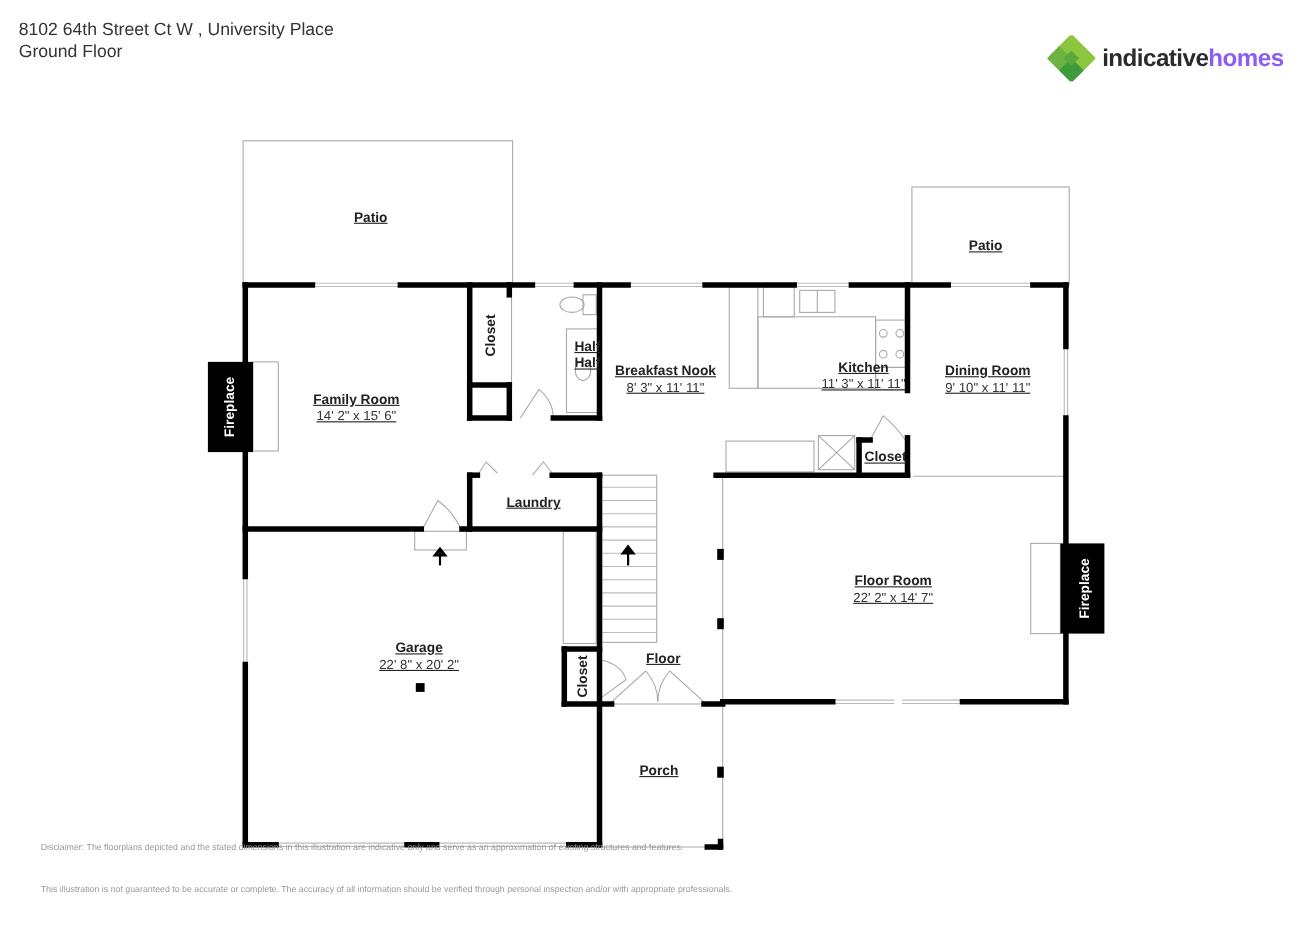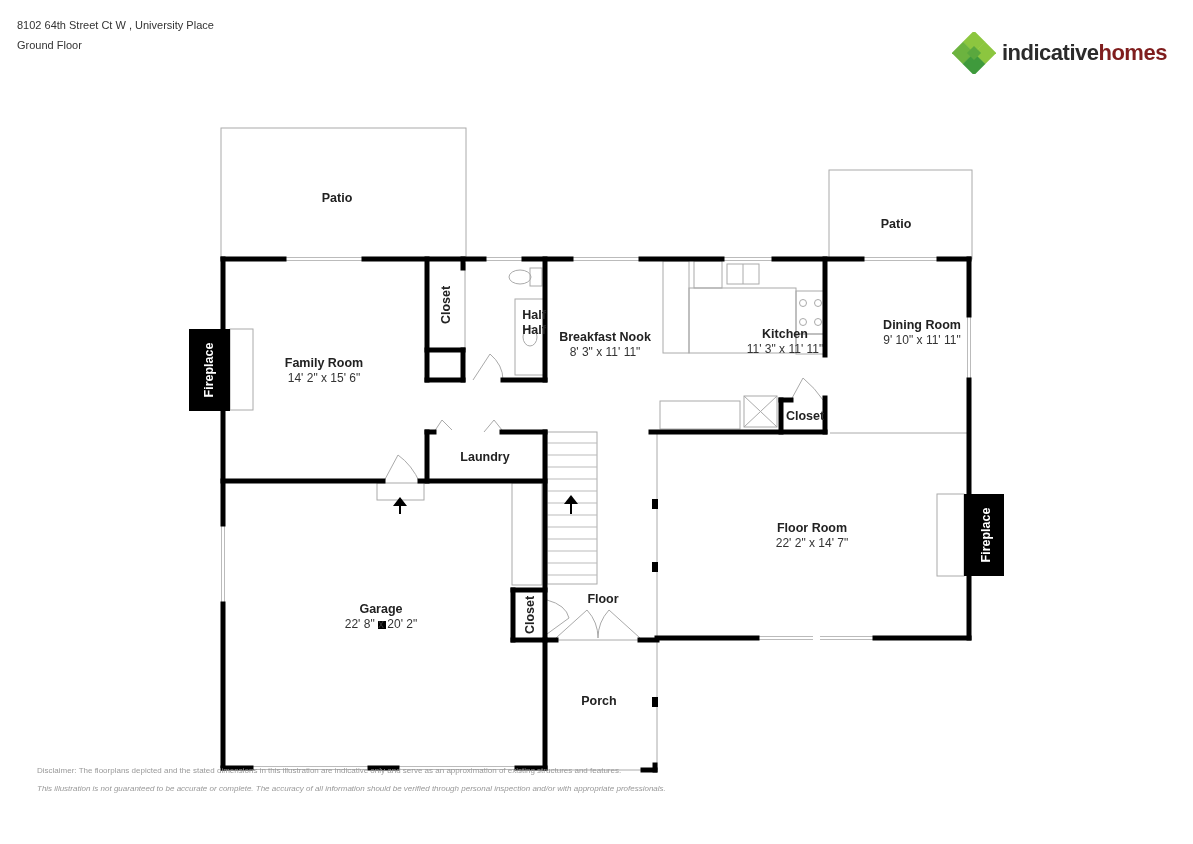--- a/index.html
+++ b/index.html
@@ -1,23 +1,23 @@
 <!DOCTYPE html>
 <html><head>
 <meta charset="utf-8">
 <style>
   html, body { margin:0; padding:0; background:#ffffff; }
   body { width:1193px; height:844px; position:relative; overflow:hidden; font-family:"Liberation Sans", sans-serif; color:#222; }
-  .hdr { position:absolute; left:17px; font-size:11px; color:#333; }
+  .hdr { position:absolute; left:17px; font-size:16px; color:#333; }
   .logo { position:absolute; left:952px; top:32px; display:flex; align-items:center; }
   .logo-text { font-size:22px; font-weight:bold; letter-spacing:-0.5px; margin-left:6px; }
   .logo-text .a { color:#2b2b2b; }
-  .logo-text .b { color:#7f1d1d; }
+  .logo-text .b { color:#8b5cf6; }
   svg.plan { position:absolute; left:0; top:0; }
-  .lbl { position:absolute; text-align:center; transform:translate(-50%,-50%); white-space:nowrap; line-height:15px; }
+  .lbl { position:absolute; text-align:center; transform:translate(-50%,-50%); white-space:nowrap; line-height:15px;text-decoration:underline; }
   .lbl .n { font-weight:bold; font-size:12.5px; color:#222; }
   .lbl .d { font-size:12px; color:#333; }
   .vert { position:absolute; transform:translate(-50%,-50%) rotate(-90deg); font-weight:bold; font-size:12.5px; white-space:nowrap; }
   .vert.w { color:#fff; }
   .disc { position:absolute; left:37px; font-size:8px; color:#999; }
 </style>
 </head>
 <body>
 
 <div class="hdr" style="top:19px;">8102 64th Street Ct W , University Place</div>
@@ -203,41 +203,41 @@
   <div class="n">Half</div>
 </div>
 <div class="lbl" style="left:605px;top:345px;">
   <div class="n">Breakfast Nook</div>
   <div class="d">8' 3" x 11' 11"</div>
 </div>
 <div class="lbl" style="left:785px;top:342px;">
   <div class="n">Kitchen</div>
   <div class="d">11' 3" x 11' 11"</div>
 </div>
-<div class="lbl" style="left:898px;top:333px;margin-left:24px;">
+<div class="lbl" style="left:898px;top:345px;">
   <div class="n">Dining Room</div>
   <div class="d">9' 10" x 11' 11"</div>
 </div>
 <div class="lbl" style="left:805px;top:416px;">
     <div class="n">Closet</div>
   </div>
 <div class="lbl" style="left:485px;top:457px;">
     <div class="n">Laundry</div>
   </div>
 <div class="lbl" style="left:812px;top:536px;">
   <div class="n">Floor Room</div>
   <div class="d">22' 2" x 14' 7"</div>
 </div>
 <div class="vert w" style="left:986px;top:535px;">Fireplace</div>
-<div class="lbl" style="left:381px;top:597px;margin-top:20px;">
+<div class="lbl" style="left:381px;top:597px;">
   <div class="n">Garage</div>
   <div class="d">22' 8" x 20' 2"</div>
 </div>
 <div class="vert" style="left:530px;top:615px;">Closet</div>
 <div class="lbl" style="left:603px;top:599px;">
     <div class="n">Floor</div>
   </div>
 <div class="lbl" style="left:599px;top:701px;">
     <div class="n">Porch</div>
   </div>
 
 <div class="disc" style="top:766px;">Disclaimer: The floorplans depicted and the stated dimensions in this illustration are indicative only and serve as an approximation of existing structures and features.</div>
-<div class="disc" style="top:784px;font-style:italic;">This illustration is not guaranteed to be accurate or complete. The accuracy of all information should be verified through personal inspection and/or with appropriate professionals.</div>
+<div class="disc" style="top:804px;">This illustration is not guaranteed to be accurate or complete. The accuracy of all information should be verified through personal inspection and/or with appropriate professionals.</div>
 
 </body></html>

